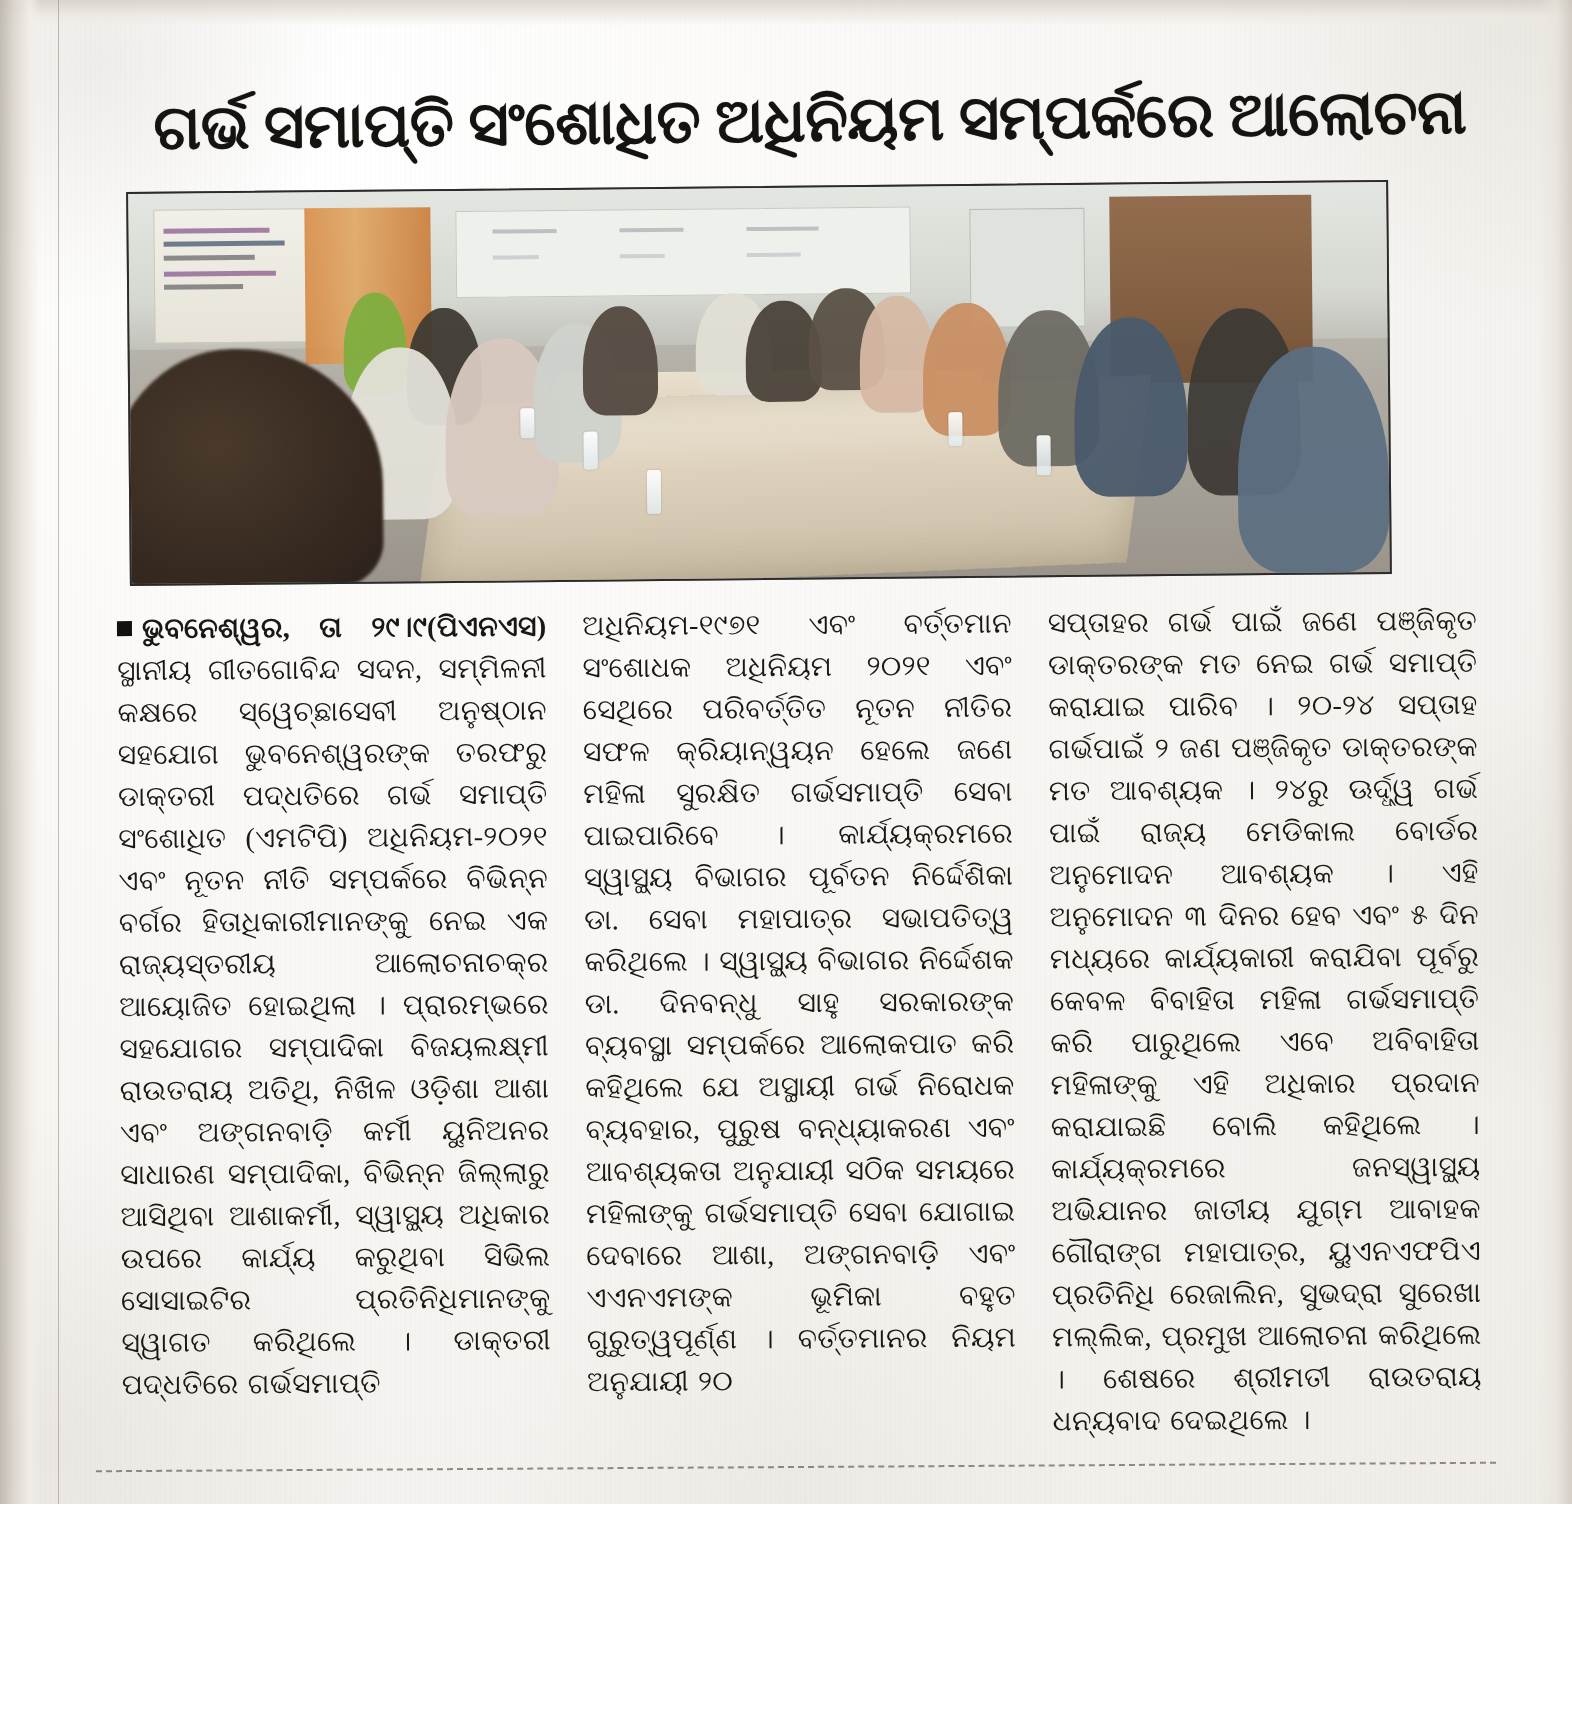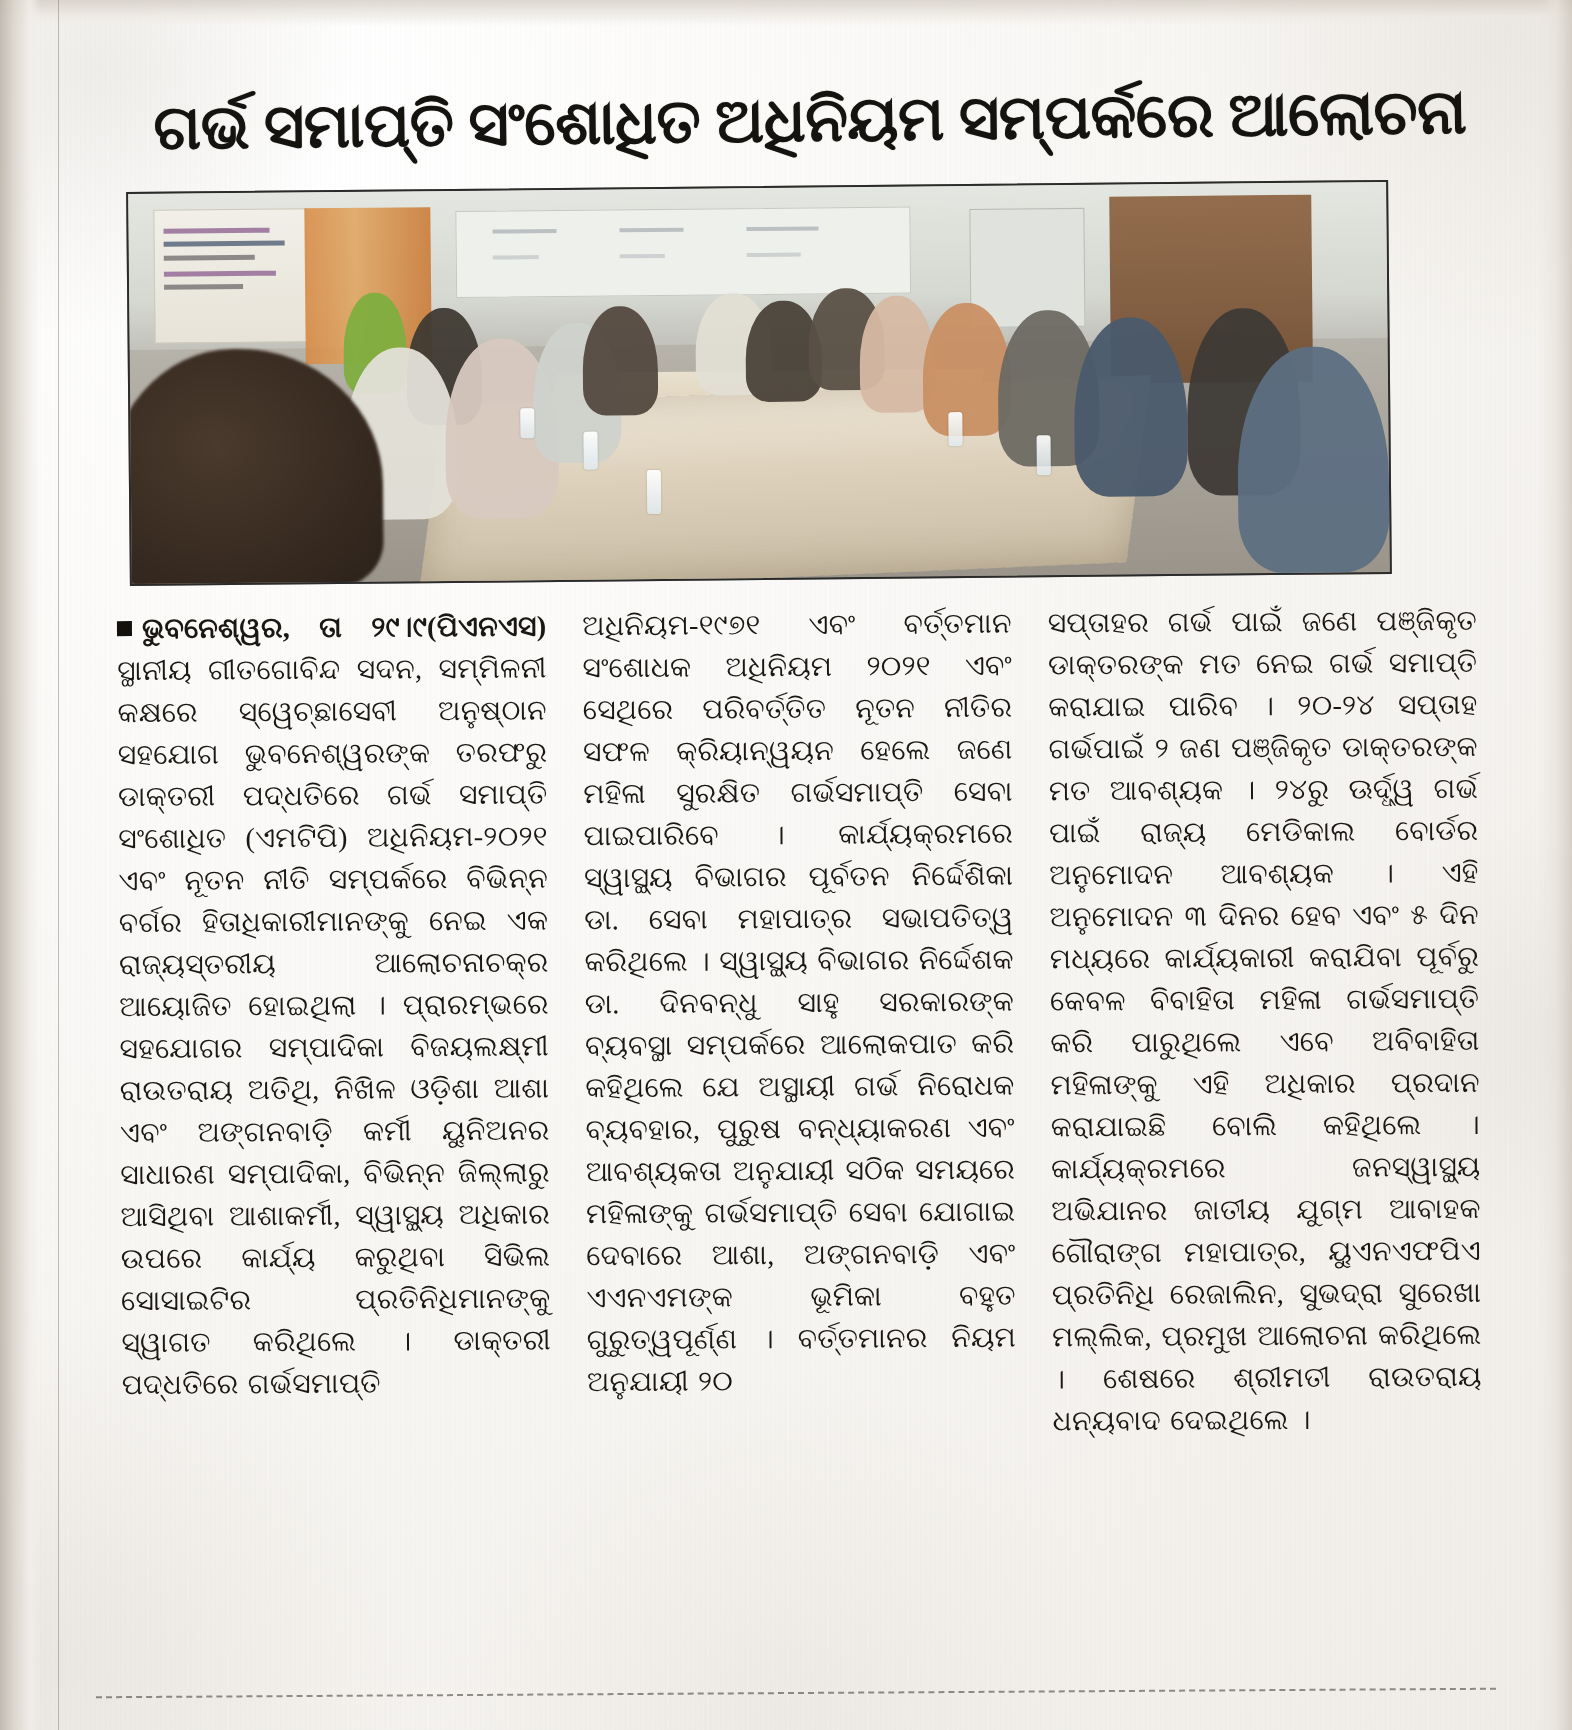--- a/index.html
+++ b/index.html
@@ -11,21 +11,21 @@
     width: 1572px;
     height: 1730px;
     font-family: "Liberation Sans", sans-serif;
     overflow: hidden;
   }
 
   
   #page {
     position: relative;
     width: 1572px;
-    height: 1730px;
+    height: 1504px;
     background:
       repeating-linear-gradient(
         90deg,
         rgba(0,0,0,0.012) 0px,
         rgba(0,0,0,0.012) 1px,
         rgba(0,0,0,0.0) 1px,
         rgba(0,0,0,0.0) 5px
       ),
       radial-gradient(ellipse at 20% 10%, #ffffff 0%, #f7f5f2 55%, #efece7 100%);
     overflow: hidden;

